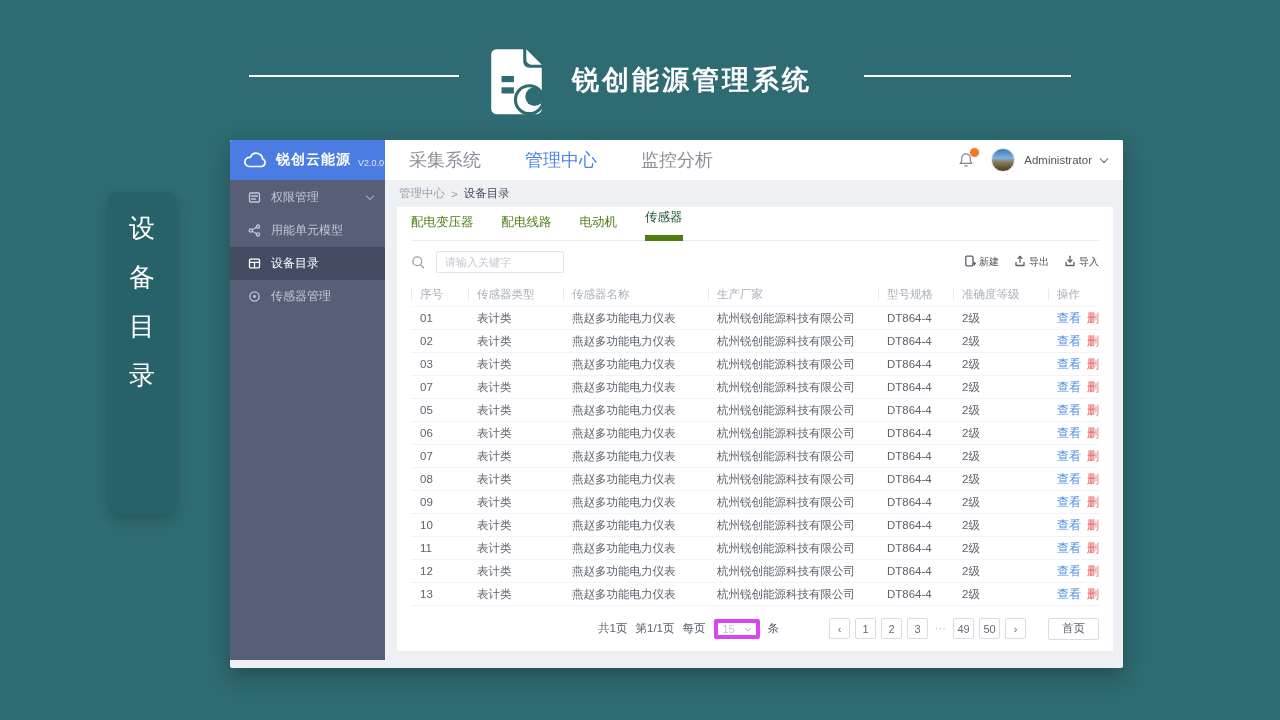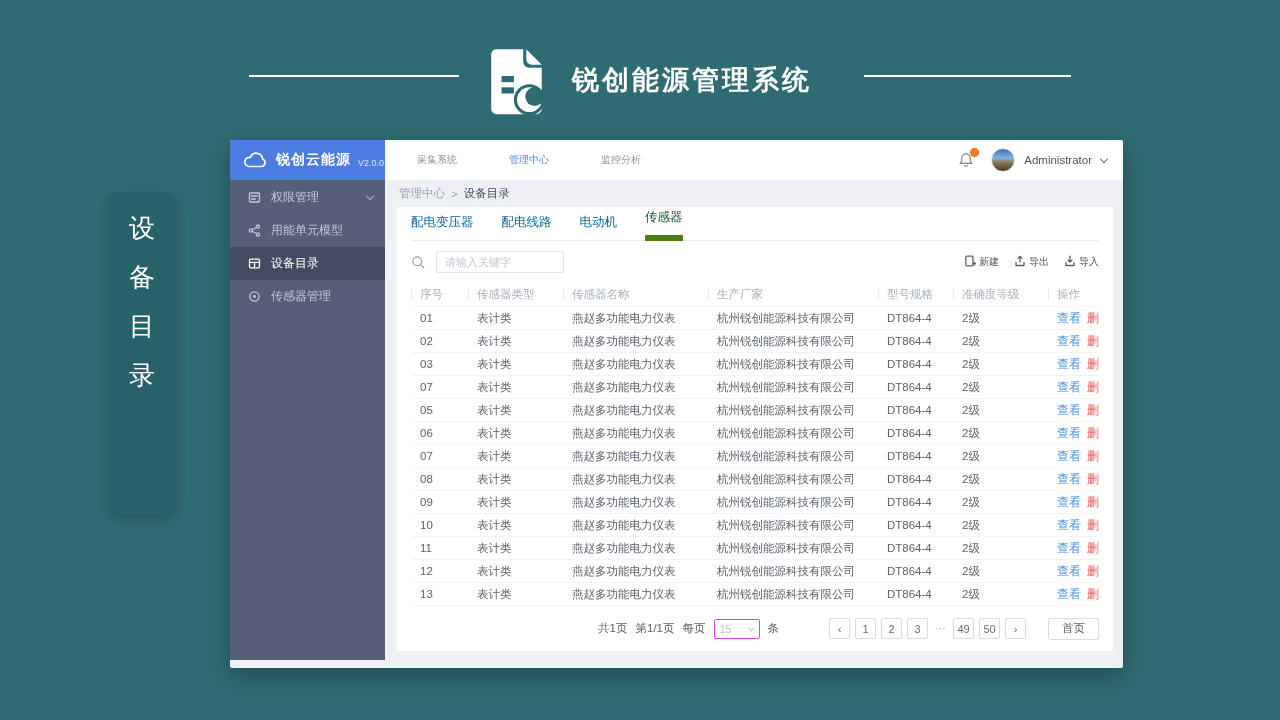--- a/index.html
+++ b/index.html
@@ -24,21 +24,21 @@
 
   
   .app { position:absolute; left:230px; top:140px; width:893px; height:528px; background:#eef0f4;
     box-shadow:0 8px 22px rgba(0,0,0,.28); border-radius:2px; overflow:hidden; }
 
   .app-header { height:40px; background:#fff; display:flex; align-items:center; }
   .logo { width:155px; height:40px; background:#4a7ce2; display:flex; align-items:center; padding-left:13px; gap:7px; flex:none; }
   .logo-name { color:#fff; font-size:14px; font-weight:bold; letter-spacing:1px; }
   .logo-ver { color:#dfe8fb; font-size:9px; margin-top:5px; }
   .top-nav { display:flex; margin-left:24px; gap:44px; }
-  .nav-item { font-size:10px; color:#8a9099; cursor:pointer; white-space:nowrap;margin-left:8px; }
+  .nav-item { font-size:18px; color:#8a9099; cursor:pointer; white-space:nowrap; }
   .nav-item.active { color:#4a86e8; }
   .header-right { margin-left:auto; display:flex; align-items:center; padding-right:16px; gap:9px; }
   .bell-wrap { position:relative; width:16px; height:16px; margin-right:8px; }
   .badge { position:absolute; top:-5px; right:-6px; width:11px; height:11px; background:#f5762a; border-radius:50%; border:1px solid #fff; }
   .avatar { width:24px; height:24px; border-radius:50%;
     background:linear-gradient(180deg,#3f74b8 0%,#7fb2e0 42%,#8a7a55 60%,#4c3a26 100%); border:1px solid #e3e6eb; }
   .user-name { font-size:11.5px; color:#4f555e; }
   .caret { width:6px; height:6px; border-right:1.5px solid #666; border-bottom:1.5px solid #666; transform:rotate(45deg); margin-top:-3px; }
 
   .app-body { display:flex; height:480px;justify-content:flex-end; }
@@ -52,21 +52,21 @@
   .chev-down { width:6px; height:6px; border-right:1.4px solid #aab0c2; border-bottom:1.4px solid #aab0c2; transform:rotate(45deg); margin-left:auto; margin-top:-3px; }
 
   
   .content { flex:1; display:flex; flex-direction:column; min-width:0; }
   .breadcrumb { height:27px; display:flex; align-items:center; padding-left:14px; gap:6px; font-size:11.5px; color:#98a0aa; }
   .breadcrumb .current { color:#454c58; }
 
   .panel { flex:1; background:#fff; margin:0 10px 9px 12px; padding:0 14px; display:flex; flex-direction:column; overflow:hidden; }
 
   .tabs { display:flex; gap:28px; height:34px; align-items:flex-end; border-bottom:1px solid #e8ebf0; }
-  .tab { font-size:12.5px; color:#0369a1; padding-bottom:9px; cursor:pointer; white-space:nowrap; }
+  .tab { font-size:12.5px; color:#4d7c0f; padding-bottom:9px; cursor:pointer; white-space:nowrap; }
   .tab.active { color:#14532d; border-bottom:6px solid #4d7c0f; margin-bottom:-1px; }
 
   .toolbar { height:42px; display:flex; align-items:center; }
   .search-icon { display:inline-flex; width:15px; height:15px; }
   .search-input { width:128px; height:22px; border:1px solid #e2e5ea; border-radius:2px; margin-left:10px;
     font-size:11px; padding:0 8px; color:#5c636e; outline:none; }
   .search-input::placeholder { color:#c3c7cf; }
   .toolbar-actions { margin-left:auto; display:flex; gap:15px; }
   .t-action { display:flex; align-items:center; gap:3px; font-size:10px; color:#4a4f57; cursor:pointer; white-space:nowrap; }
   .t-action svg { width:12px; height:12px; }
@@ -78,21 +78,21 @@
   .thead { height:24px; border-bottom:1px solid #f4f5f8; }
   .thead .th { display:flex; align-items:center; font-size:11.5px; color:#a9afba; padding-left:0; white-space:nowrap; }
   .thead .th::before { content:""; width:1px; height:11px; background:#e6e9ee; margin-right:8px; }
   .ops { display:flex; gap:6px; }
   .link { font-size:12px; text-decoration:none; cursor:pointer; }
   .link.view { color:#4a90e2; }
   .link.del { color:#e25b5b; }
 
   .pagination { flex:1; display:flex; align-items:center; justify-content:flex-end; font-size:11.5px; color:#5c636e; gap:8px; }
   .pg-text { white-space:nowrap; }
-  .mini-select { width:46px; height:20px; border:1px solid #d946ef; border-radius:2px; display:inline-flex;
+  .mini-select { width:46px; height:20px; border:4px solid #d946ef; border-radius:2px; display:inline-flex;
     align-items:center; justify-content:space-between; padding:0 5px; color:#c0c4cc; font-size:11px; cursor:pointer; }
   .mini-select .caret { border-color:#b7bcc4; margin-top:-2px; transform:rotate(45deg) scale(.8); }
   .pg-unit { margin-right:42px; }
   .pager { display:flex; gap:5px; align-items:center; }
   .pg-btn { min-width:21px; height:21px; border:1px solid #d9dce3; border-radius:2px; background:#fff; color:#666c76;
     font-size:11px; display:inline-flex; align-items:center; justify-content:center; cursor:pointer; padding:0 3px; }
   .pg-ellipsis { color:#b9bec7; font-size:11px; padding:0 2px; }
   .home-btn { height:22px; padding:0 13px; border:1px solid #d9dce3; border-radius:2px; background:#fff; color:#5c636e;
     font-size:11.5px; display:inline-flex; align-items:center; margin-left:14px; cursor:pointer; }
 </style>

